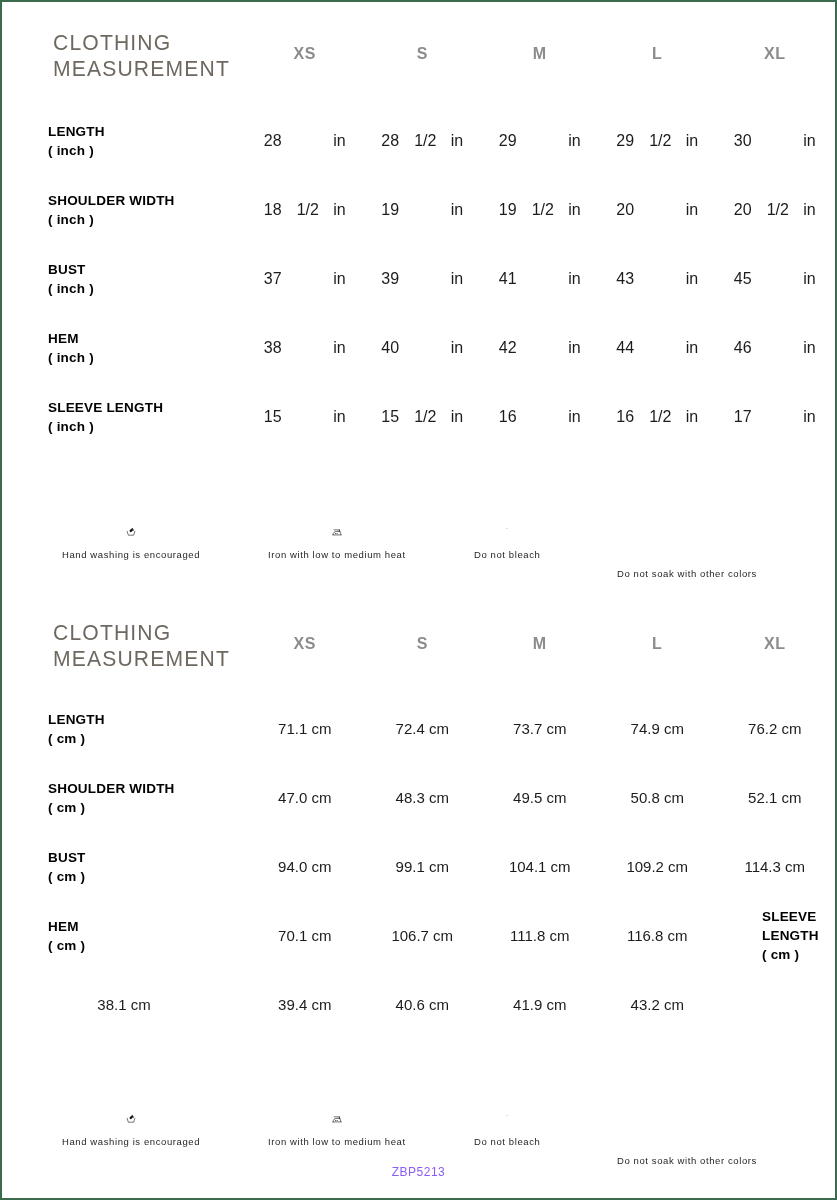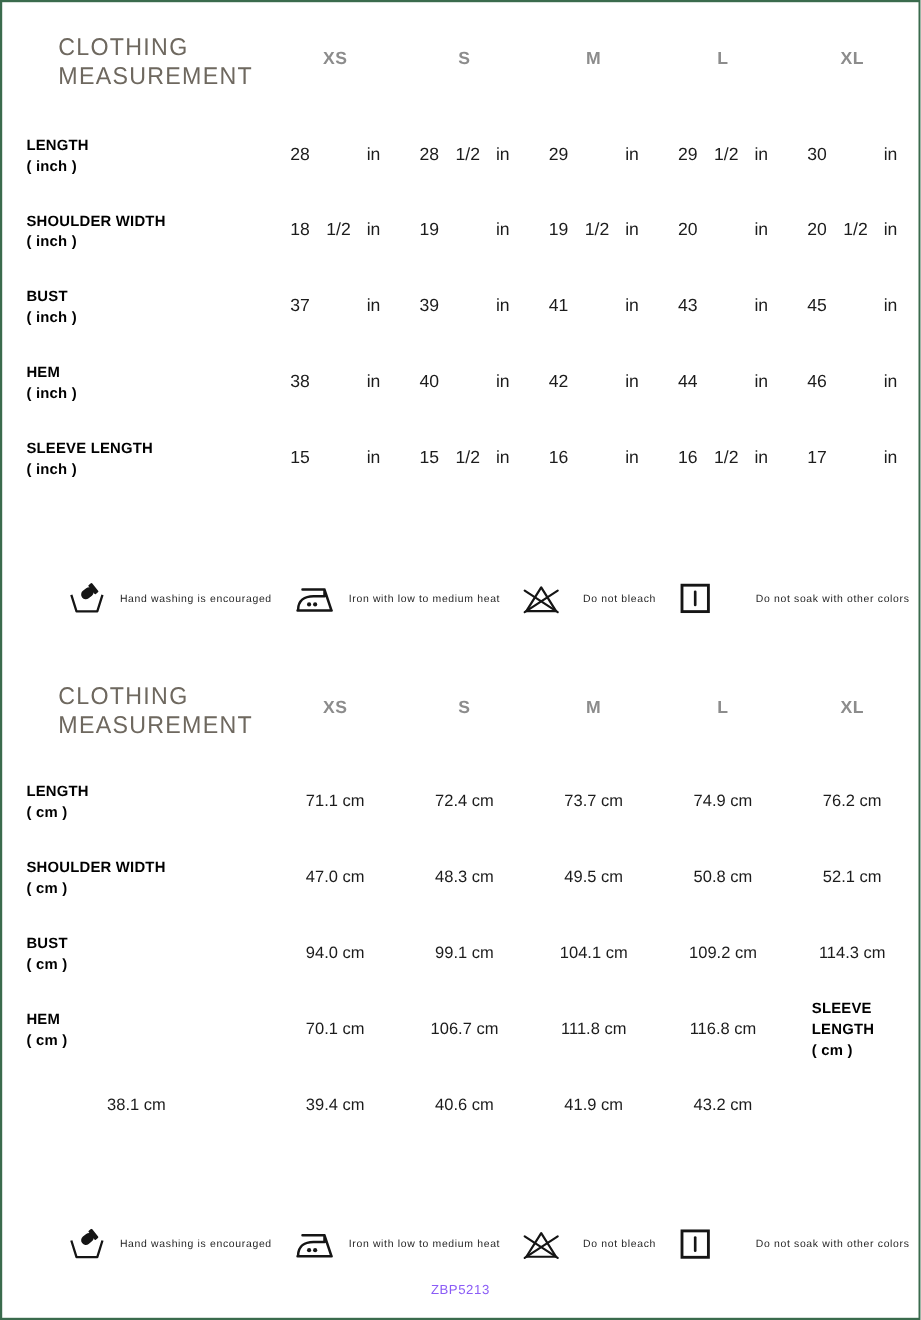--- a/index.html
+++ b/index.html
@@ -11,33 +11,33 @@
   
   .tbl{display:grid;grid-template-columns:244px repeat(5,117.5px);}
   .t1{grid-template-rows:104px repeat(5,69px);}
   .t2{grid-template-rows:134px repeat(5,69px);}
   .titlecell{padding-left:33px;display:flex;flex-direction:column;justify-content:flex-start;margin-left:18px;}
   .t1 .titlecell{padding-top:28px;}
   .t2 .titlecell{padding-top:60px;}
   .title-line{font-size:22px;line-height:26px;color:#6e685f;letter-spacing:1.2px;font-weight:400;transform:scaleX(.96);transform-origin:left center;white-space:nowrap;}
   .sz{display:flex;align-items:center;justify-content:center;font-weight:bold;font-size:16px;color:#8c8c8c;letter-spacing:.5px;}
   .t2 .sz{padding-top:34px;}
-  .lblcell{padding-left:22px;display:flex;flex-direction:column;justify-content:center;}
+  .lblcell{padding-left:46px;display:flex;flex-direction:column;justify-content:center;}
   .rl{font-weight:bold;font-size:13.5px;line-height:19px;color:#000;letter-spacing:.2px;}
   .icell{display:flex;align-items:center;justify-content:center;}
   .iwrap{width:82px;display:flex;justify-content:space-between;font-size:16px;}
   .iwrap .n{min-width:24px;text-align:left;}
   .iwrap .f{width:26px;text-align:center;}
   .iwrap .u{width:18px;text-align:right;}
   .ccell{display:flex;align-items:center;justify-content:center;font-size:15px;}
   
   .care{position:relative;height:32px;}
   .care1{margin-top:77px;}
   .care2{margin-top:76px;}
-  .care-item{position:absolute;top:0;display:flex;align-items:center;gap:13px;height:32px;}
+  .care-item{position:absolute;top:0;display:flex;align-items:center;gap:13px;height:32px;flex-direction:column;}
   .ci1{left:60px;} .ci2{left:266px;} .ci3{left:472px;gap:20px;} .ci4{left:615px;gap:40px;}
   .care-label{font-size:9.5px;letter-spacing:.6px;color:#1f1f1f;white-space:nowrap;}
   .care svg{display:block;}
   
   .footer{margin-top:18px;text-align:center;font-size:12px;letter-spacing:.5px;color:#8b5cf6;}
 </style>
 </head>
 <body>
 
 <div class="page">

